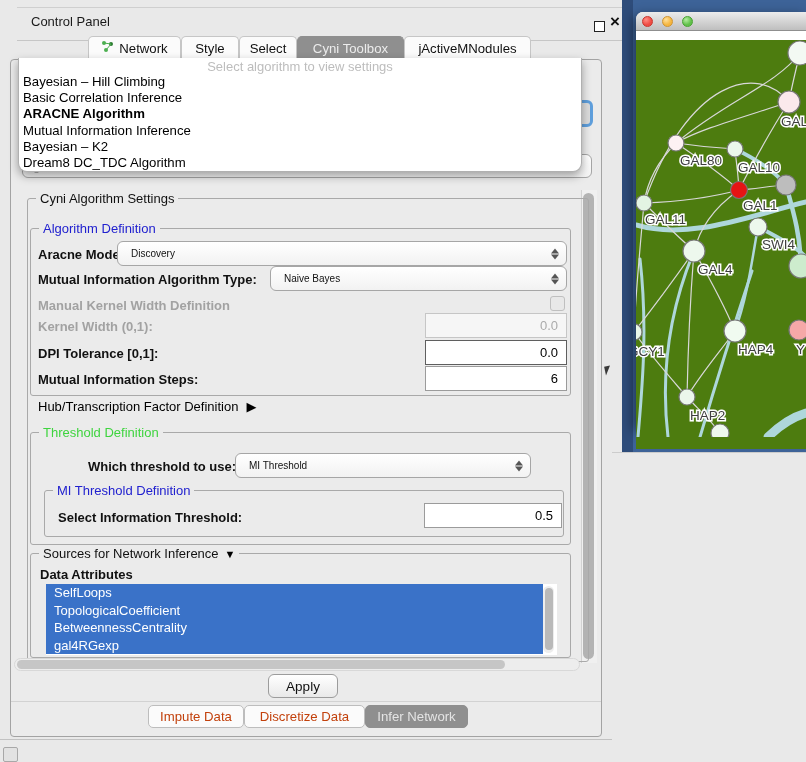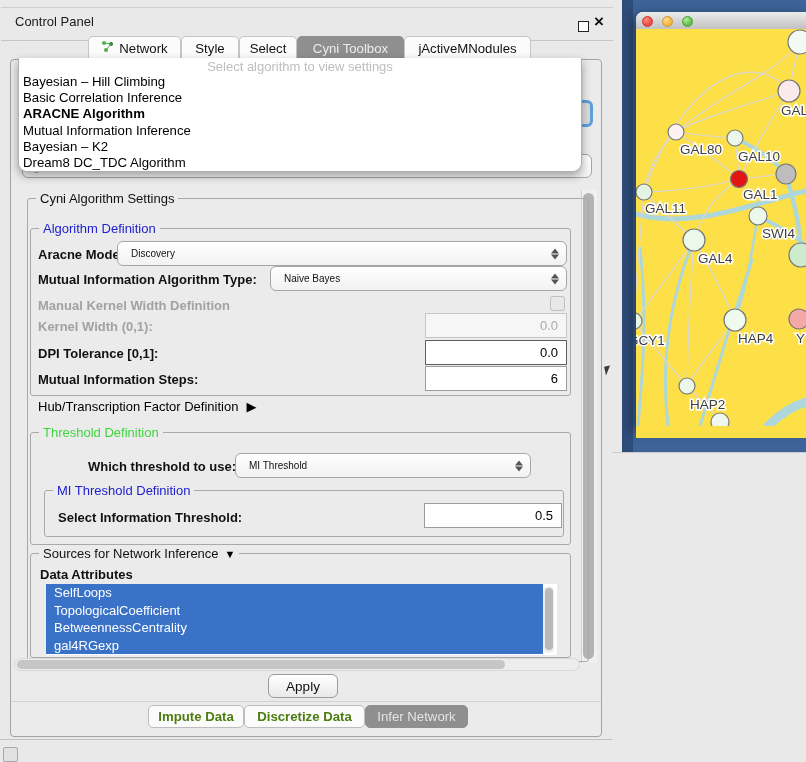--- a/index.html
+++ b/index.html
@@ -1,21 +1,21 @@
 <!DOCTYPE html>
 <html><head>
 <meta charset="utf-8">
 <style>
   * { margin:0; padding:0; box-sizing:border-box; }
   html,body { width:806px; height:762px; }
   body { position:relative; font-family:"Liberation Sans",sans-serif; background:#e9e9e9; overflow:hidden; color:#111; }
 
   
   #cp { position:absolute; left:0; top:0; width:612px; height:740px; background:#e9e9e9; border-bottom:1px solid #c2c2c2; }
-  #cp-titlebar { position:absolute; left:1px; top:7px; width:612px; height:34px; border-top:1px solid #cfcfcf; border-bottom:1px solid #c6c6c6; background:#e9e9e9; }
+  #cp-titlebar { position:absolute; left:17px; top:7px; width:612px; height:34px; border-top:1px solid #cfcfcf; border-bottom:1px solid #c6c6c6; background:#e9e9e9; }
   #cp-title { position:absolute; left:14px; top:6px; font-size:13px; color:#1a1a1a; }
   #float-btn { position:absolute; left:577px; top:13px; width:11px; height:11px; border:1.6px solid #222; background:#fff; }
   #close-btn { position:absolute; left:593px; top:4px; font-size:17px; font-weight:bold; color:#111; cursor:default; }
 
   .tab { position:absolute; top:36px; height:23px; background:#fbfbfb; border:1px solid #c6c6c6; border-bottom:none; border-radius:5px 5px 0 0; font-size:13.2px; display:flex; align-items:center; justify-content:center; gap:5px; color:#111; }
   .tab.selected { background:#8f8f8f; border-color:#8f8f8f; color:#ececec; }
   #tab-network { left:88px; width:93px; }
   #tab-style { left:181px; width:58px; }
   #tab-select { left:239px; width:58px; }
   #tab-cyni { left:297px; width:107px; }
@@ -85,38 +85,38 @@
   #attr-list { position:absolute; left:46px; top:584px; width:511px; height:71px; background:#fff; overflow:hidden; }
   .attr-item { height:17.5px; line-height:17.5px; background:#3a72c8; color:#fff; font-size:13px; padding-left:8px; width:497px; }
   #list-scrollbar { position:absolute; left:543px; top:586px; width:11px; height:67px; background:#ededed; border-radius:6px; }
   #list-thumb { position:absolute; left:544.5px; top:588px; width:8px; height:62px; background:#b9b9b9; border-radius:5px; }
 
   #h-scroll { position:absolute; left:14px; top:658px; width:566px; height:13px; background:#ededed; border:1px solid #d8d8d8; border-radius:7px; }
   #h-thumb { position:absolute; left:17px; top:660px; width:488px; height:9px; background:#c6c6c6; border-radius:5px; }
 
   #apply-btn { position:absolute; left:268px; top:674px; width:70px; height:24px; background:linear-gradient(#ffffff,#e9e9e9); border:1px solid #9c9c9c; border-radius:6px; font-size:13.5px; display:flex; align-items:center; justify-content:center; }
 
-  .btab { position:absolute; top:705px; height:23px; background:#fbfbfb; border:1px solid #bdbdbd; border-radius:5px; font-size:13.2px; font-weight:bold; display:flex; align-items:center; justify-content:center; color:#4d7c0f; }
+  .btab { position:absolute; top:705px; height:23px; background:#fbfbfb; border:1px solid #bdbdbd; border-radius:5px; font-size:13.2px; font-weight:normal; display:flex; align-items:center; justify-content:center; color:#c2410c; }
   .btab.selected { background:#8f8f8f; border-color:#8f8f8f; color:#e4e4e4; font-weight:normal; }
   #btab-impute { left:148px; width:96px; }
   #btab-discretize { left:244px; width:121px; }
   #btab-infer { left:365px; width:103px; }
 
   #corner-icon { position:absolute; left:3px; top:747px; width:15px; height:15px; border:1px solid #a8a8a8; background:#e2e2e2; border-radius:2px; }
 
   
   #desktop-blue { position:absolute; left:622px; top:0; width:184px; height:452px; background:#3d6398; }
   #desktop-dark { position:absolute; left:622px; top:0; width:11px; height:452px; background:#2e4c7a; }
   #net-window { position:absolute; left:636px; top:12px; width:170px; height:416px; background:#fff; border-radius:7px 0 0 0; box-shadow:-3px 3px 12px rgba(0,0,0,.45); }
   #net-titlebar { position:absolute; left:0; top:0; width:170px; height:19px; background:linear-gradient(#ececec,#bfbfbf); border-bottom:1px solid #8f8f8f; border-radius:7px 0 0 0; }
   .light { position:absolute; top:3.5px; width:11px; height:11px; border-radius:50%; }
   #light-red { left:6px; background:radial-gradient(circle at 35% 30%, #ff8d84, #ef4b43 60%); border:1px solid #c8352c; }
   #light-yellow { left:26px; background:radial-gradient(circle at 35% 30%, #ffe09a, #f5b53e 60%); border:1px solid #cf9430; }
   #light-green { left:46px; background:radial-gradient(circle at 35% 30%, #b4eda0, #61c04a 60%); border:1px solid #47a332; }
-  #net-canvas { position:absolute; left:0; top:17px; width:170px; height:409px; overflow:hidden; background:#fde047; }
+  #net-canvas { position:absolute; left:0; top:28px; width:170px; height:409px; overflow:hidden; background:#4d7c0f; }
   #net-svg { position:absolute; left:0; top:0; }
 
   #cursor { position:absolute; left:605px; top:366px; width:0; height:0; border-left:6px solid #3a3a3a; border-bottom:9px solid transparent; transform:rotate(-12deg); }
 
   
   #table-section { position:absolute; left:612px; top:452px; width:194px; height:310px; background:#e9e9e9; border-top:1px solid #cccccc; }
 </style>
 </head>
 <body>
 

